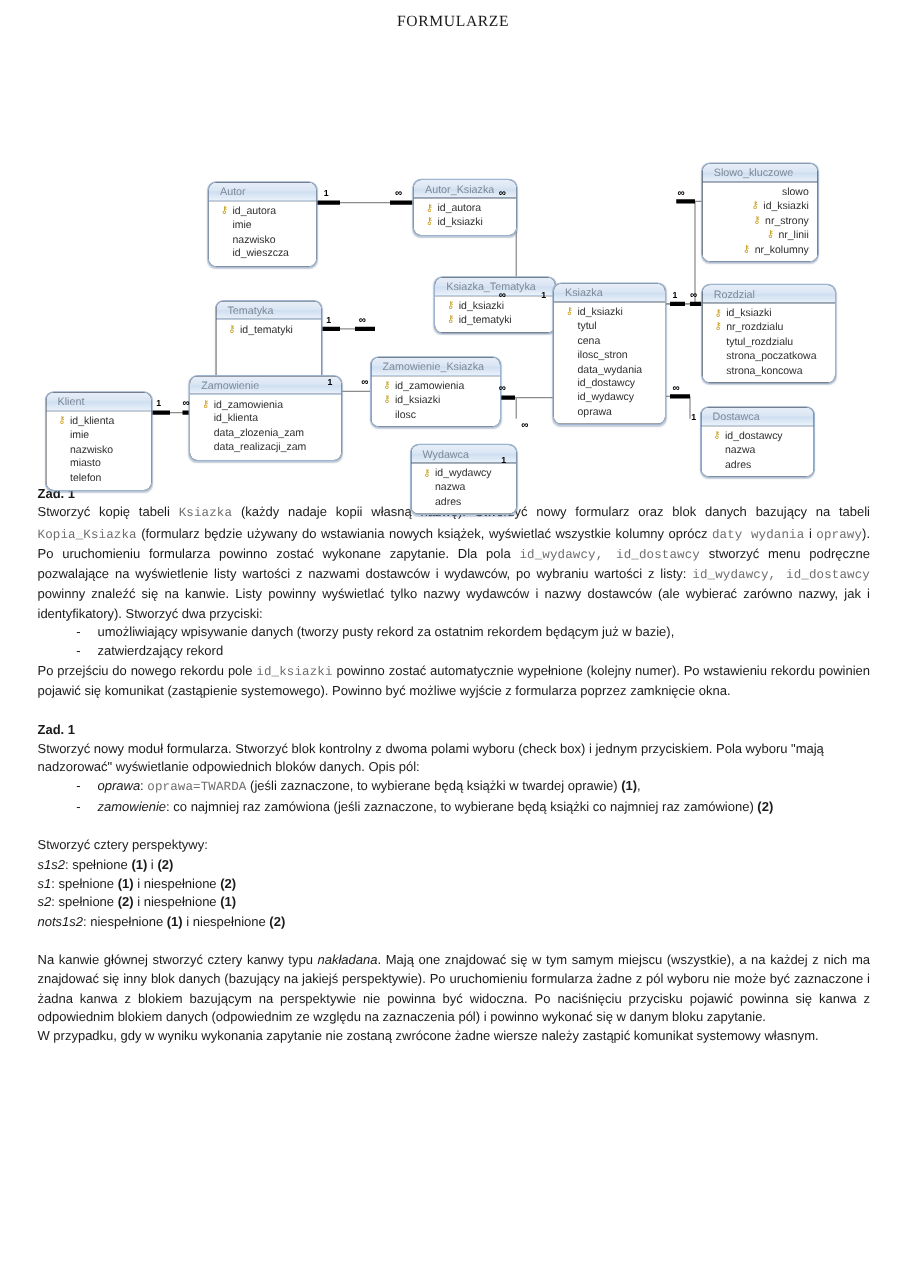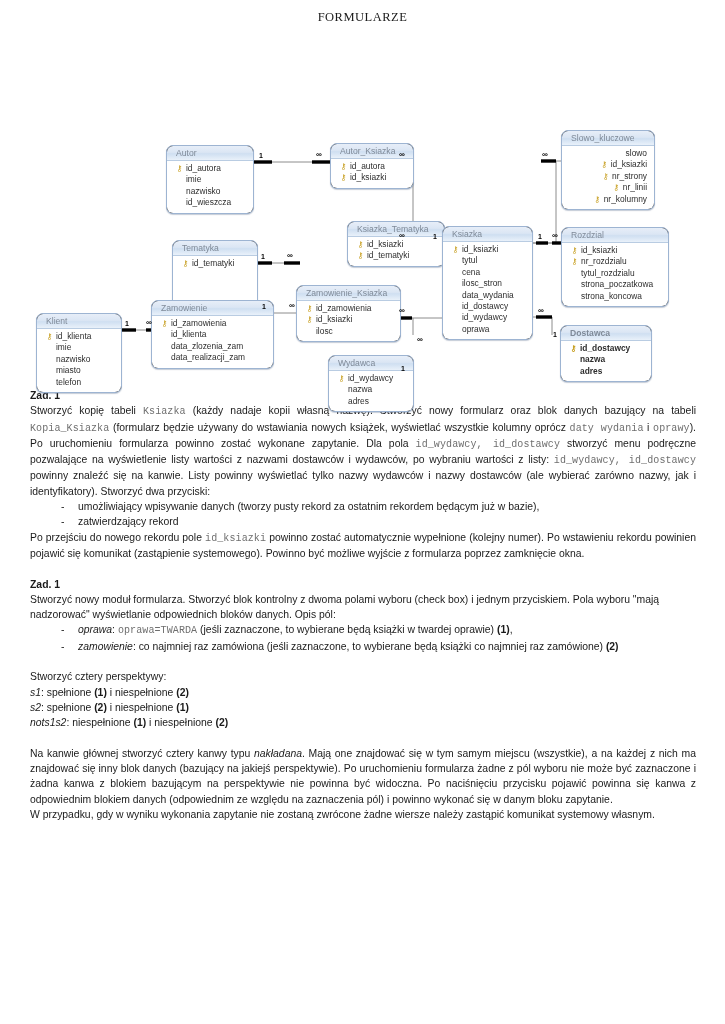--- a/index.html
+++ b/index.html
@@ -421,21 +421,21 @@
             <span class="kcell"></span>
             <span class="fname">nazwa</span>
           </div>
         <div class="row nokey">
             <span class="kcell"></span>
             <span class="fname">adres</span>
           </div>
       </div>
     </div>
 
-    <div class="tbl" style="left:560px; top:290px; width:90px;font-weight:bold;">
+    <div class="tbl" style="left:560px; top:290px; width:90px;">
       <div class="hdr">Dostawca</div>
       <div class="body">
         <div class="row">
             <span class="kcell"><span class="key">⚷</span></span>
             <span class="fname">id_dostawcy</span>
           </div>
         <div class="row nokey">
             <span class="kcell"></span>
             <span class="fname">nazwa</span>
           </div>
@@ -489,20 +489,21 @@
     <p>Stworzyć nowy moduł formularza. Stworzyć blok kontrolny z dwoma polami wyboru (check box) i jednym przyciskiem. Pola wyboru "mają nadzorować" wyświetlanie odpowiednich bloków danych. Opis pól:</p>
 
     <ul class="dash-list">
       <li><span class="dash">-</span><span class="ital">oprawa</span><span>: </span><span class="mono">oprawa=TWARDA</span><span> (jeśli zaznaczone, to wybierane będą książki w twardej oprawie) </span><span class="bold">(1)</span><span>,</span></li>
       <li><span class="dash">-</span><span class="ital">zamowienie</span><span>: </span><span>co najmniej raz zamówiona (jeśli zaznaczone, to wybierane będą książki co najmniej raz zamówione) </span><span class="bold">(2)</span></li>
     </ul>
 
     <div class="spacer"></div>
 
     <p>Stworzyć cztery perspektywy:</p>
+    <p><span class="ital">s1s2</span><span>: </span><span>spełnione </span><span class="bold">(1)</span><span> i </span><span class="bold">(2)</span></p>
     <p><span class="ital">s1</span><span>: </span><span>spełnione </span><span class="bold">(1)</span><span> i niespełnione </span><span class="bold">(2)</span></p>
     <p><span class="ital">s2</span><span>: </span><span>spełnione </span><span class="bold">(2)</span><span> i niespełnione </span><span class="bold">(1)</span></p>
     <p><span class="ital">nots1s2</span><span>: </span><span>niespełnione </span><span class="bold">(1)</span><span> i niespełnione </span><span class="bold">(2)</span></p>
 
     <div class="spacer"></div>
 
     <p class="p-just"><span>Na kanwie głównej stworzyć cztery kanwy typu </span><span class="ital">nakładana</span><span>. Mają one znajdować się w tym samym miejscu (wszystkie), a na każdej z nich ma znajdować się inny blok danych (bazujący na jakiejś perspektywie). Po uruchomieniu formularza żadne z pól wyboru nie może być zaznaczone i żadna kanwa z blokiem bazującym na perspektywie nie powinna być widoczna. Po naciśnięciu przycisku pojawić powinna się kanwa z odpowiednim blokiem danych (odpowiednim ze względu na zaznaczenia pól) i powinno wykonać się w danym bloku zapytanie.</span></p>
     <p class="p-just">W przypadku, gdy w wyniku wykonania zapytanie nie zostaną zwrócone żadne wiersze należy zastąpić komunikat systemowy własnym.</p>
 
   </div>

